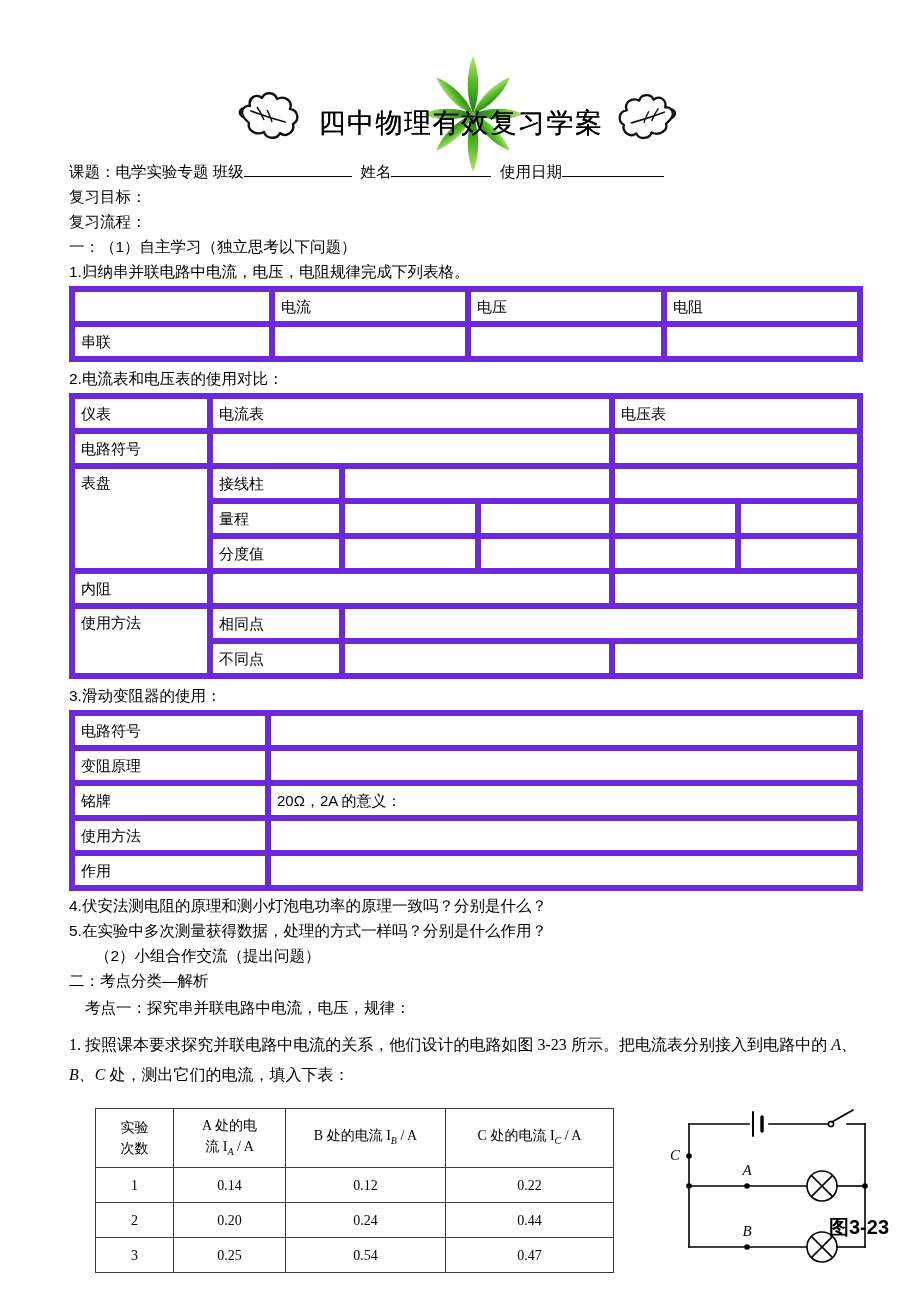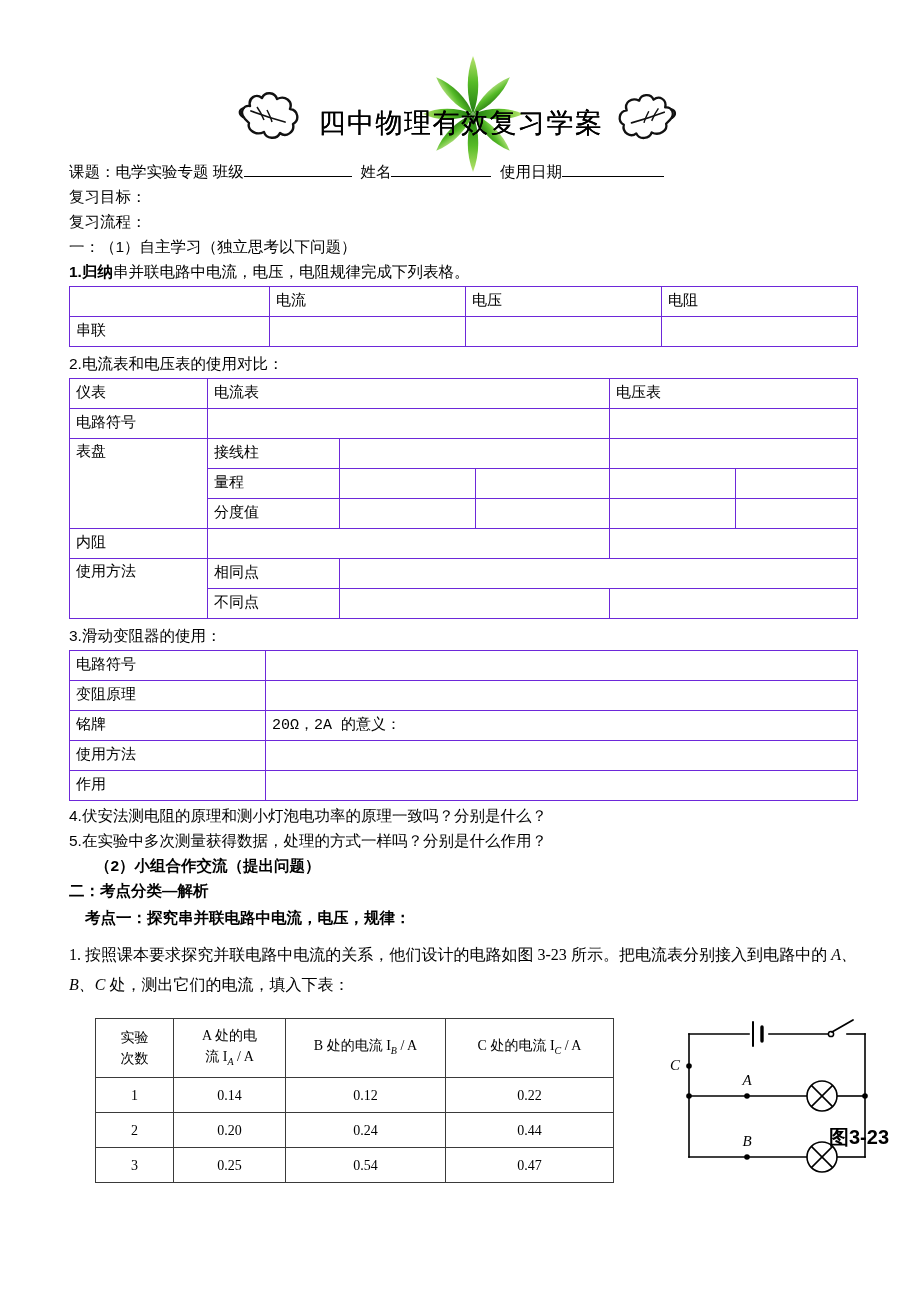--- a/index.html
+++ b/index.html
@@ -75,21 +75,21 @@
     left: 68px;
     top: 0;
     width: 788px;
   }
   .line {
     font-size: 15.5px;
     line-height: 25px;
     white-space: nowrap;
     font-family: "Liberation Sans", "DejaVu Sans", sans-serif;
   }
-  .bold { font-weight: bold; }
+  .bold { font-weight: normal; }
   .blank {
     display: inline-block;
     border-bottom: 1.5px solid #000;
     vertical-align: baseline;
   }
   .b-class { width: 108px; }
   .b-name  { width: 100px; }
   .b-date  { width: 102px; }
   .indent1 { padding-left: 16px; }
   .indent2 { padding-left: 26px; }
@@ -103,24 +103,24 @@
   .para i { font-style: italic; }
 
   
   table.doc {
     border-collapse: collapse;
     width: 788px;
     table-layout: fixed;
     margin: 2px 0 0 0;
   }
   table.doc td {
-    border: 1px solid #6d28d9;
+    border: 6px solid #6d28d9;
     height: 27px;
     padding: 1px 6px;
-    font-family: Liberation Mono, monospace;
+    font-family: Liberation Sans, sans-serif;
     font-size: 15px;
     vertical-align: middle;
     line-height: 20px;
   }
   table.doc td.ctr { text-align: left; }
 
   
   .gap4 { height: 4px; }
 
   

